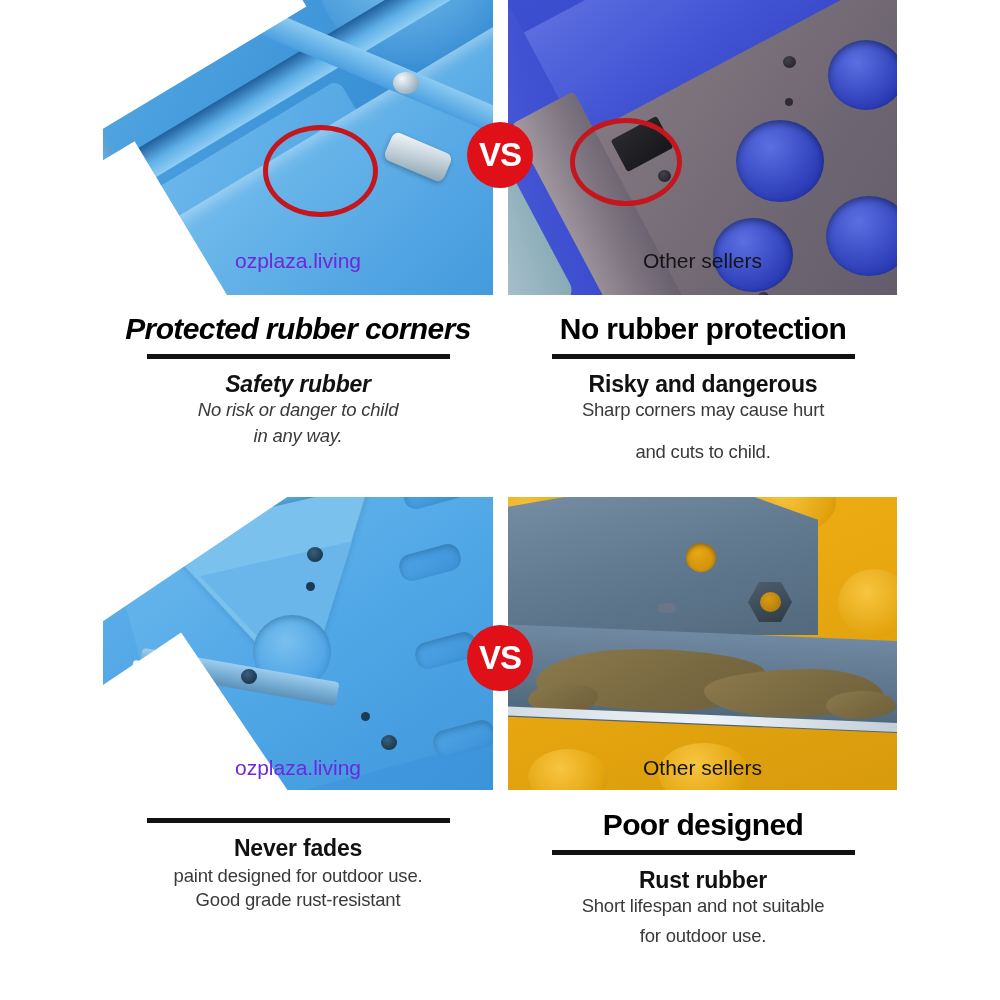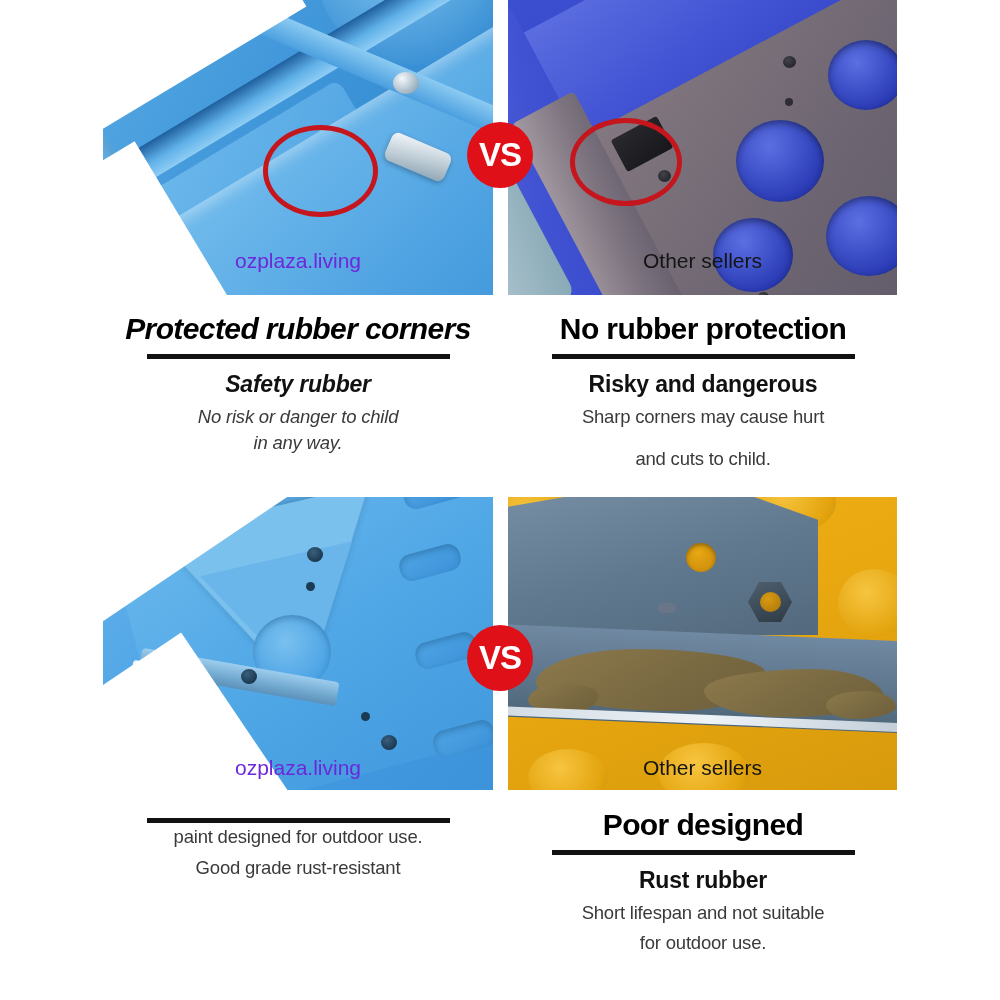--- a/index.html
+++ b/index.html
@@ -46,21 +46,21 @@
     letter-spacing:-0.6px;line-height:1.05;white-space:nowrap;
   }
   .rule{
     width:303px;height:5px;background:#111;margin:9px auto 0 auto;
   }
   .subhead{
     font-size:23px;font-weight:bold;color:#111;margin-top:12px;
     letter-spacing:-0.2px;
   }
   .body-text{
-    font-size:18.5px;color:#3a3a3a;margin-top:7px;line-height:1.3;
+    font-size:18.5px;color:#3a3a3a;line-height:1.3;
     letter-spacing:-0.2px;
   }
 
   
   .highlight-ellipse{
     position:absolute;border:5px solid #c4161c;border-radius:50%;
     z-index:15;background:transparent;
   }
 
   
@@ -404,20 +404,21 @@
           <div class="beam-hl"></div>
         </div>
         <div class="watermark light" style="top:259px;">Other sellers</div>
       </div>
 
       <div class="vs-badge" style="left:467px;top:128px;">VS</div>
     </div>
 
     <div class="caption cap-left" style="top:312px;">
       <div class="rule"></div>
+      <div class="subhead">Never fades</div>
       <div class="body-text" style="margin-top:2px;">paint designed for outdoor use.</div>
       <div class="body-text">Good grade rust-resistant</div>
     </div>
 
     <div class="caption cap-right" style="top:312px;">
       <div class="headline">Poor designed</div>
       <div class="rule"></div>
       <div class="subhead">Rust rubber</div>
       <div class="body-text">Short lifespan and not suitable</div>
       <div class="body-text" style="margin-top:6px;">for outdoor use.</div>

